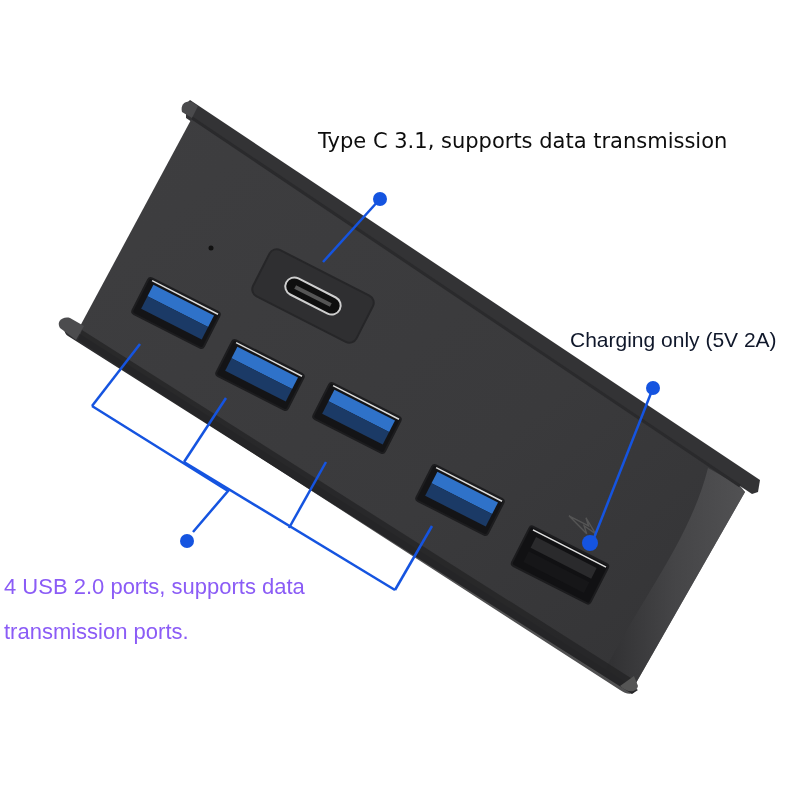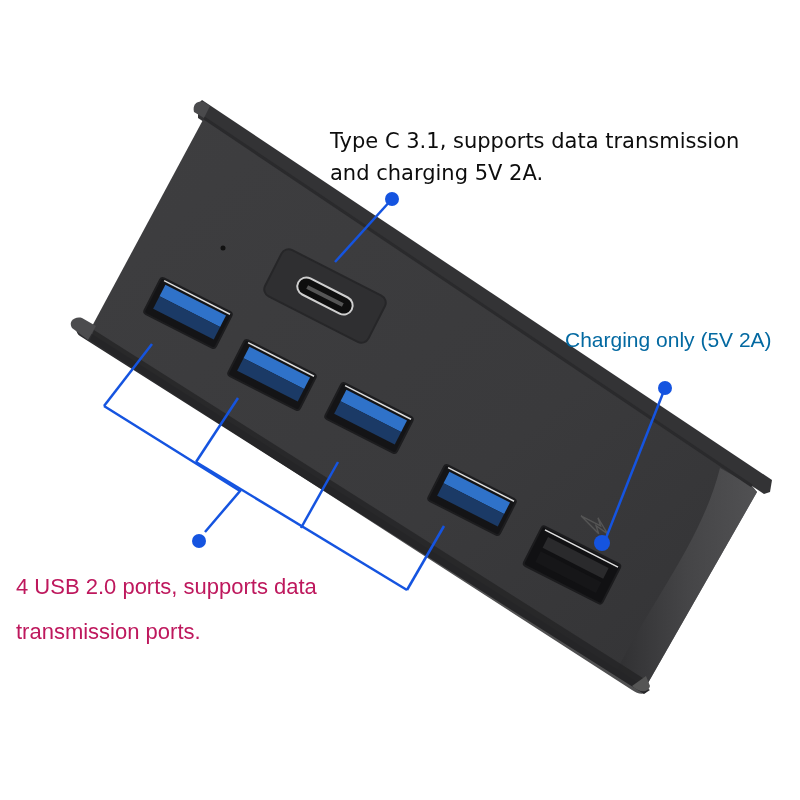--- a/index.html
+++ b/index.html
@@ -1,23 +1,23 @@
 <!DOCTYPE html>
 <html><head>
 <meta charset="utf-8">
 <style>
   html, body { margin: 0; padding: 0; background: #ffffff; }
   body { width: 800px; height: 800px; position: relative; overflow: hidden; }
-  .stage { position: absolute; left: 0; top: 0; width: 665px; height: 800px; margin-left: 12px; }
+  .stage { position: absolute; left: 0; top: 0; width: 665px; height: 800px; }
   svg.art { position: absolute; left: 0; top: 0; }
   .label { position: absolute; color: #111; white-space: nowrap; }
   .label-typec { left: 318px; top: 125px; font-family: "DejaVu Sans", sans-serif; font-size: 21px; line-height: 32px; color: #0d0d0d; }
   .label-typec .line { display: block; }
-  .label-charging { left: 553px; top: 328px; font-family: "Liberation Sans", sans-serif; font-size: 21px; color: #0369a1; }
-  .label-usb { left: 4px; top: 564px; font-family: "Liberation Sans", sans-serif; font-size: 22px; line-height: 45px; color: #be185d; }
+  .label-charging { left: 570px; top: 328px; font-family: "Liberation Sans", sans-serif; font-size: 21px; color: #0f172a; }
+  .label-usb { left: 4px; top: 564px; font-family: "Liberation Sans", sans-serif; font-size: 22px; line-height: 45px; color: #8b5cf6; }
   .label-usb .line { display: block; }
 </style>
 </head>
 <body>
 
 <div class="stage">
   <svg class="art" width="800" height="800" viewBox="0 0 800 800">
     <defs>
       <linearGradient id="bodyGrad" x1="0" y1="0" x2="1" y2="1">
         <stop offset="0" stop-color="#3e3e40"></stop>
@@ -114,21 +114,20 @@
       <line x1="432" y1="526" x2="395" y2="590"></line>
 
       <polyline points="92,406 228,491 193,532"></polyline>
       <polyline points="184,462 395,590"></polyline>
       <circle cx="187" cy="541" r="7" fill="#1554e0" stroke="none"></circle>
     </g>
   </svg>
 
   <div class="label label-typec">
     <span class="line">Type C 3.1, supports data transmission</span>
-    <span class="line">and charging 5V  2A.</span>
   </div>
 
   <div class="label label-charging">Charging only (5V 2A)</div>
 
   <div class="label label-usb">
     <span class="line">4 USB 2.0 ports, supports data</span>
     <span class="line">transmission ports.</span>
   </div>
 </div>
 

